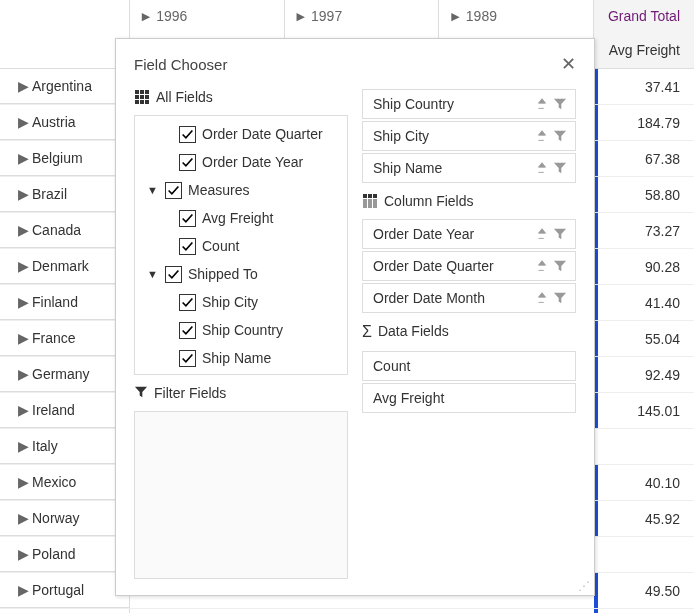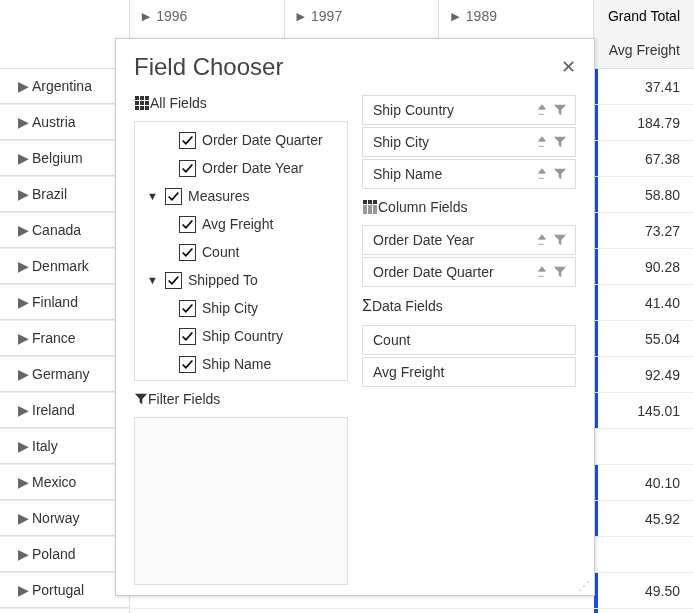--- a/index.html
+++ b/index.html
@@ -6,34 +6,34 @@
   body { font-family: "Segoe UI", Arial, sans-serif; font-size: 14px; color: #333; background: #fff; width: 694px; height: 613px; overflow: hidden; position: relative; }
   .grid { position: absolute; top: 0; left: 0; width: 694px; }
   .grid-row { display: flex; height: 36px; }
   .top-header .grid-row { height: 32px; }
   .grid-row.sub { height: 36px; }
   .rowhead-cell { width: 130px; border-right: 1px solid #ddd; border-bottom: 1px solid #ddd; display: flex; align-items: center; padding-left: 18px; color: #333; }
   .rowhead-cell .caret { width: 12px; display:inline-block; margin-right: 2px; color:#666;}
   .top-header { border-bottom: 1px solid #ddd; }
   .col-cell { display:flex; align-items:center; padding-left:12px; color:#666;}
   .col-year { width: 155px; border-right: 1px solid #ddd;}
-  .col-total { width: 100px; background:#f4f4f4; text-align:right; padding-right:14px; justify-content:flex-end; color:#000000;}
+  .col-total { width: 100px; background:#f4f4f4; text-align:right; padding-right:14px; justify-content:flex-end; color:#701a75;}
   .col-spacer { width: 130px; border-right:1px solid #ddd;}
   .val-cell { margin-left:auto; width:100px; text-align:right; padding-right:14px; display:flex; align-items:center; justify-content:flex-end; border-left:4px solid #1d4ed8;}
   .data-row { border-bottom:1px solid #eee; }
   .year-caret { color:#666; margin-right:6px; font-size:11px;}
 
   
   .dialog { position:absolute; left:115px; top:38px; width:480px; height:558px; background:#fff; border:1px solid #ccc; box-shadow: 1px 1px 4px rgba(0,0,0,.15); padding: 14px 18px 12px 18px;}
   .dialog-header { display:flex; justify-content:space-between; align-items:center; margin-bottom:14px;}
-  .dialog-title { font-size:24px; font-weight:400; color:#444;}
+  .dialog-title { font-size:15px; font-weight:400; color:#444;}
   .close-x { font-size:18px; color:#666; cursor:pointer; }
   .dialog-body { display:flex; gap:14px; height: 490px;}
   .col-left, .col-right { flex:1; display:flex; flex-direction:column; gap:10px;}
-  .section-title { font-size:14px; color:#333; display:flex; align-items:center; }
+  .section-title { font-size:14px; color:#333; display:flex; align-items:flex-start; gap:6px;}
   .tree-box { border:1px solid #ddd; height:260px; overflow:auto; padding:4px 6px; }
   .filter-box { border:1px solid #ddd; flex:1; background:#fafafa;}
   .tree-item { display:flex; align-items:center; gap:6px; height:28px; }
   .indent1 { padding-left: 38px; }
   .group-item { padding-left: 6px; }
   .group-caret { width:12px; color:#333; font-size:11px;}
   .cb { width:17px; height:17px; border:1px solid #333; display:flex; align-items:center; justify-content:center; font-size:14px;}
   .cb svg { width:13px; height:13px; }
   .field-list { display:flex; flex-direction:column; gap:2px;}
   .field-item { border:1px solid #ddd; height:30px; display:flex; align-items:center; padding:0 8px 0 10px; justify-content:space-between;}
@@ -352,20 +352,31 @@
             <span>Order Date Quarter</span>
             <span class="field-icons">
               <svg class="icon-sm" viewBox="0 0 16 16">
                 <path d="M8 2l4 5H4z M4 13h6" fill="#999" stroke="#999"></path>
               </svg>
               <svg class="icon-sm" viewBox="0 0 16 16">
                 <path d="M1 2h14l-5.5 6v6l-3-2V8z" fill="#999"></path>
               </svg>
             </span>
           </div>
+        <div class="field-item">
+            <span>Order Date Month</span>
+            <span class="field-icons">
+              <svg class="icon-sm" viewBox="0 0 16 16">
+                <path d="M8 2l4 5H4z M4 13h6" fill="#999" stroke="#999"></path>
+              </svg>
+              <svg class="icon-sm" viewBox="0 0 16 16">
+                <path d="M1 2h14l-5.5 6v6l-3-2V8z" fill="#999"></path>
+              </svg>
+            </span>
+          </div>
       </div>
       <div class="section-title">
         <span class="sigma">Σ</span>
         <span>Data Fields</span>
       </div>
       <div class="field-list">
         <div class="field-item">
             <span>Count</span>
           </div>
         <div class="field-item">

